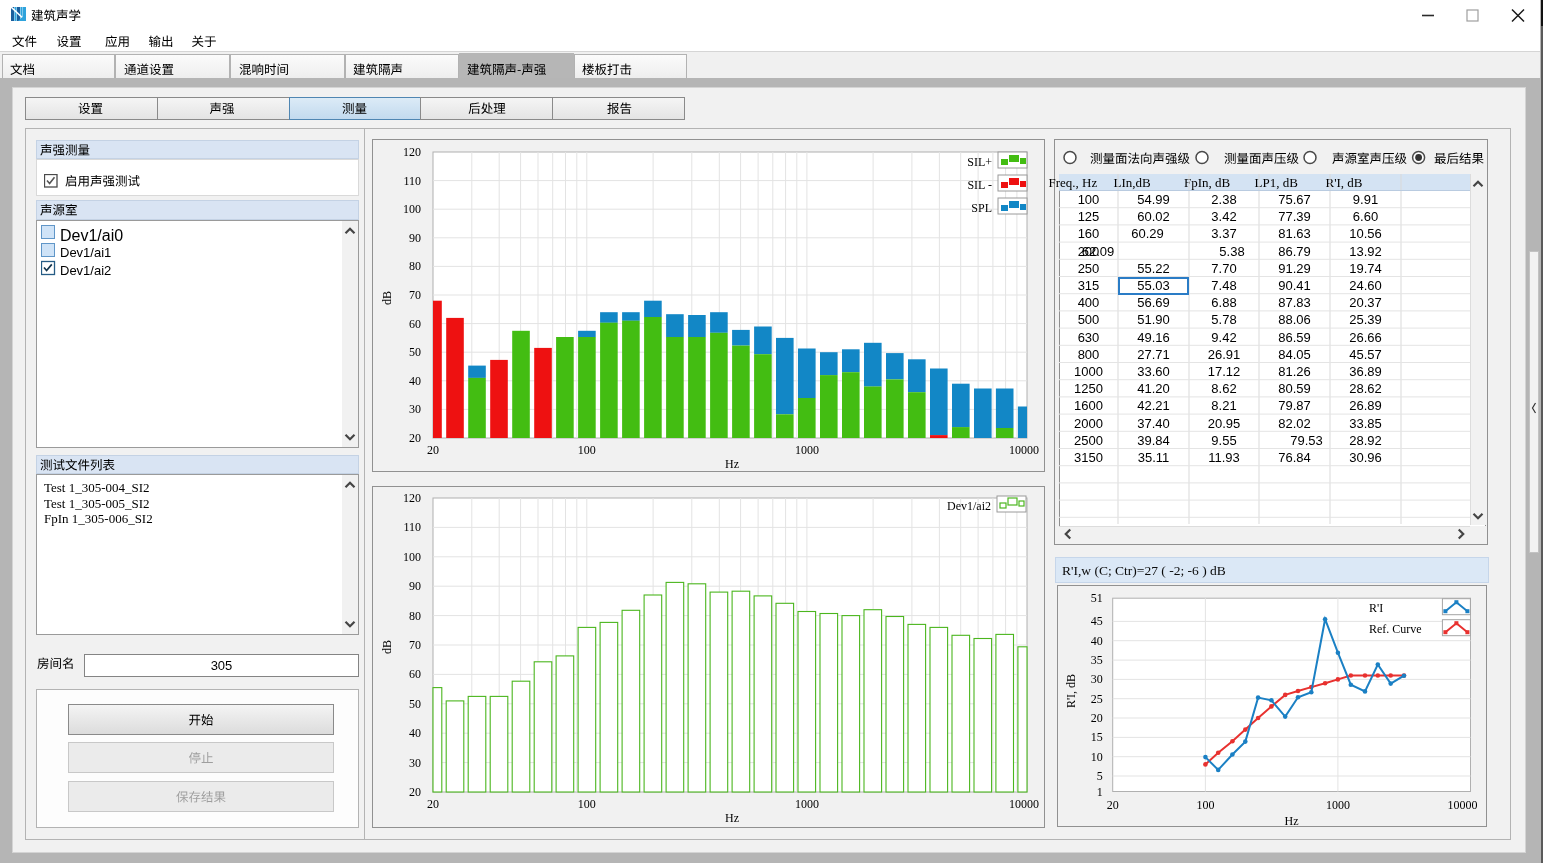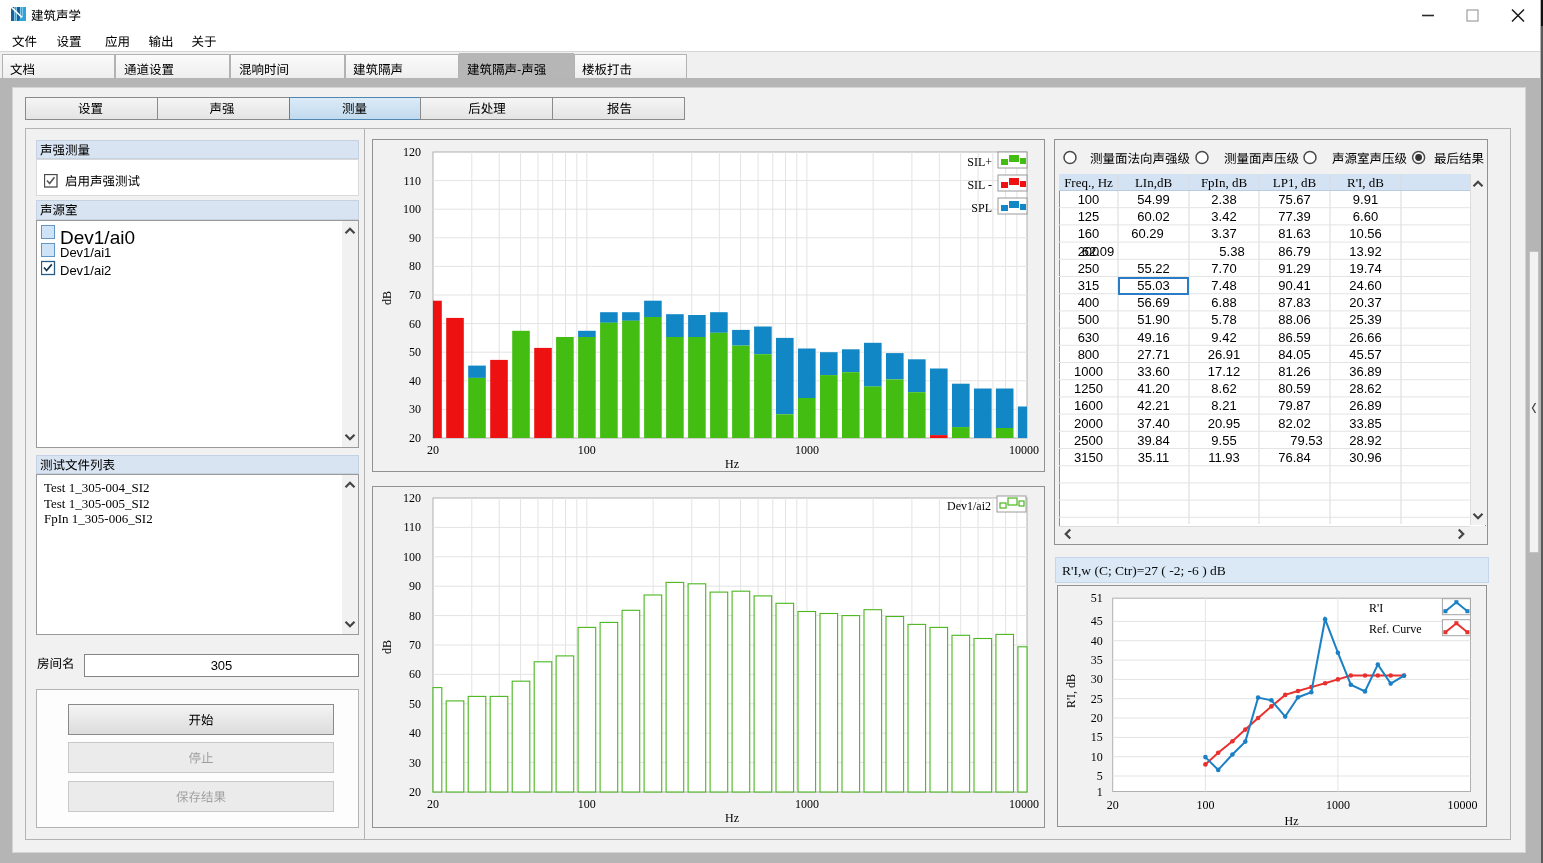--- a/index.html
+++ b/index.html
@@ -1,17 +1,17 @@
 <!DOCTYPE html>
 <html><head><meta charset="utf-8"><style>
 *{margin:0;padding:0;box-sizing:border-box}
 body{width:1543px;height:863px;position:relative;overflow:hidden;background:#b5b5b5;font-family:"Liberation Sans",sans-serif}
 .abs{position:absolute}
 .tc{position:absolute;font-size:13px;color:#000;text-align:center;font-family:"Liberation Sans",sans-serif}
-.thd{position:absolute;font-size:13px;color:#000;text-align:center;font-family:"Liberation Serif",serif}
+.thd{position:absolute;font-size:13px;color:#000;text-align:left;font-family:"Liberation Serif",serif}
 .li{position:absolute;font-size:13px;color:#000;font-family:"Liberation Serif",serif}
 .hdrblue{background:#d9e4f3;border:1px solid #c4d2e4}
 .btn{background:linear-gradient(#f5f5f5,#e4e4e4);border:1px solid #8a8a8a}
 .btnd{background:#ebebeb;border:1px solid #c8c8c8}
 </style></head>
 <body>
 
 <div class="abs" style="left:0;top:0;width:1540px;height:26px;background:#fff"></div>
 
 <svg class="abs" style="left:11px;top:7px" width="15" height="14">
@@ -62,21 +62,21 @@
 </svg>
 <div class="abs hdrblue" style="left:36px;top:200px;width:323px;height:20px"></div>
 
 <div class="abs" style="left:36px;top:220px;width:323px;height:228px;background:#fff;border:1px solid #9a9a9a"></div>
 <svg class="abs" style="left:41px;top:225px" width="20" height="60">
  <rect x="0.5" y="0.5" width="13" height="13" fill="#cfe3f7" stroke="#6096c8"></rect>
  <rect x="0.5" y="18.5" width="13" height="13" fill="#cfe3f7" stroke="#6096c8"></rect>
  <rect x="0.5" y="36.5" width="13" height="13" fill="#fff" stroke="#265c85" stroke-width="1.3"></rect>
  <path d="M3 42.5 L5.6 45.5 L10.8 39.4" fill="none" stroke="#13354d" stroke-width="1.7"></path>
 </svg>
-<div class="abs" style="left:60px;top:227px;font-size:19px">Dev1/ai0</div>
+<div class="abs" style="left:60px;top:227px;font-size:16px">Dev1/ai0</div>
 <div class="abs" style="left:60px;top:245px;font-size:13px">Dev1/ai1</div>
 <div class="abs" style="left:60px;top:263px;font-size:13px">Dev1/ai2</div>
 <div class="abs" style="left:342px;top:221px;width:16px;height:226px;background:#f1f1f1"></div>
 <svg class="abs" style="left:342px;top:221px" width="16" height="226">
     <polyline points="3.5,12.25 8,7.75 12.5,12.25" fill="none" stroke="#454545" stroke-width="2.2"></polyline>
     <polyline points="3.5,213.75 8,218.25 12.5,213.75" fill="none" stroke="#454545" stroke-width="2.2"></polyline>
   </svg>
 
 <div class="abs hdrblue" style="left:36px;top:455px;width:323px;height:19px"></div>
 <div class="abs" style="left:36px;top:474px;width:323px;height:161px;background:#fff;border:1px solid #9a9a9a"></div>

